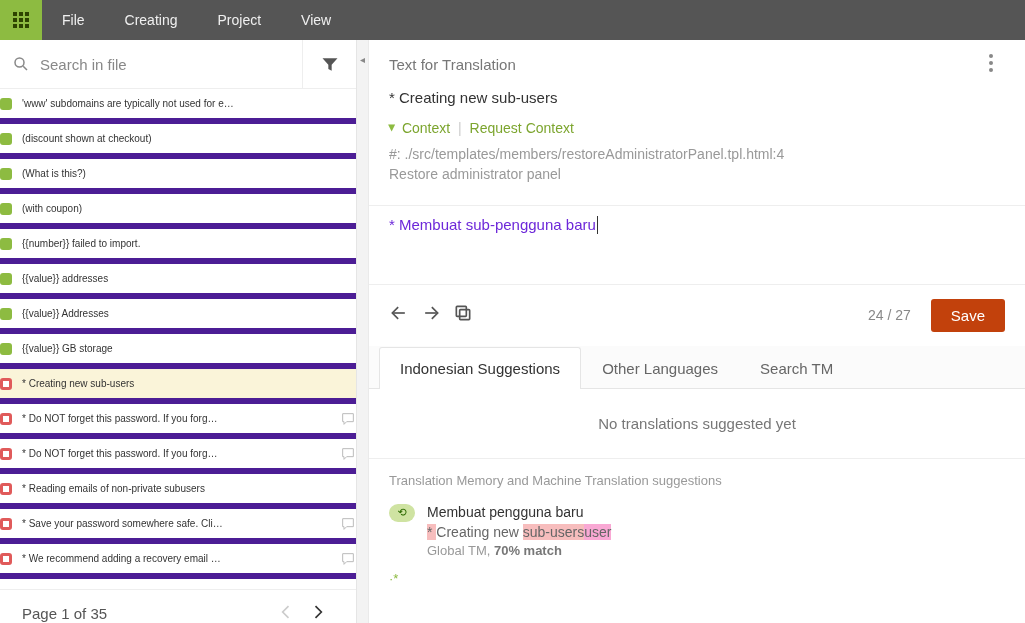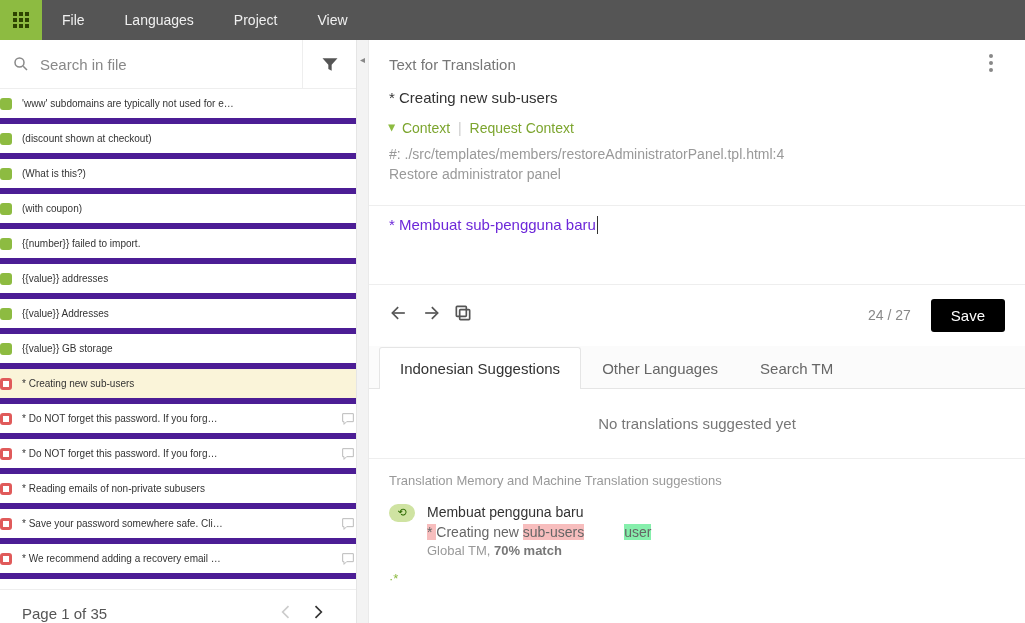--- a/index.html
+++ b/index.html
@@ -91,21 +91,21 @@
   }
   @keyframes blink { 50% { opacity:0; } }
 
   .editor-actions {
     display:flex; align-items:center; padding:14px 20px; gap:12px;
   }
   .editor-actions .icon-btn { cursor:pointer; }
   .editor-actions .spacer { flex:1; }
   .editor-actions .counter { color:#888; font-size:14px; margin-right:8px;}
   .save-btn {
-    background:#000000; color:#fff; border:none; border-radius:3px;
+    background:#c2410c; color:#fff; border:none; border-radius:3px;
     padding:8px 20px; font-size:15px; cursor:pointer;
   }
 
   .sugg-tabs {
     display:flex; padding-left:10px; border-bottom:1px solid #e5e5e5; font-size:15px; color:#666;
     background:#fbfbfb;
   }
   .sugg-tab {
     padding:12px 20px; cursor:pointer; border:1px solid transparent; border-bottom:none;
     position:relative; top:1px;
@@ -121,21 +121,21 @@
   .tm-item { display:flex; padding:4px 20px 10px 20px; font-size:14px; color:#333; }
   .tm-logo {
     width:26px; height:18px; border-radius:9px; background:#cfe3a2;
     display:flex; align-items:center; justify-content:center; margin-right:12px; margin-top:2px;
   }
   .tm-logo span { color:#2d6b00; font-size:11px;}
   .tm-body { flex:1; line-height:1.45; }
   .tm-trans { color:#333; }
   .tm-source { color:#666; }
   .tm-source .del { background:#f7bdbd; }
-  .tm-source .ins { background:#86efac;margin-left:40px; }
+  .tm-source .ins { background:#f9a8d4; }
   .tm-meta { color:#999; font-size:13px; }
   .tm-meta b { color:#777; }
 
   .bottom-edge { padding-left:20px; color:#8dbb41; font-size:13px;}
 
   svg.chev { width:20px; height:20px; fill:none; stroke-width:2; }
   svg.grid9 { width:18px; height:18px; }
   svg.funnel { width:20px; height:20px; }
 </style>
 </head>
@@ -149,21 +149,21 @@
         <rect x="13" y="1" width="4" height="4" fill="#2d4400"></rect>
       <rect x="1" y="7" width="4" height="4" fill="#2d4400"></rect>
         <rect x="7" y="7" width="4" height="4" fill="#2d4400"></rect>
         <rect x="13" y="7" width="4" height="4" fill="#2d4400"></rect>
       <rect x="1" y="13" width="4" height="4" fill="#2d4400"></rect>
         <rect x="7" y="13" width="4" height="4" fill="#2d4400"></rect>
         <rect x="13" y="13" width="4" height="4" fill="#2d4400"></rect>
     </svg>
   </div>
   <div class="menuitem">File</div>
-  <div class="menuitem">Languages</div>
+  <div class="menuitem">Creating</div>
   <div class="menuitem">Project</div>
   <div class="menuitem">View</div>
 </div>
 
 <div class="cols">
 
   <div class="left">
     <div class="searchbar">
       <div class="searchbox">
         <svg width="18" height="18" viewBox="0 0 24 24" fill="none" stroke="#888" stroke-width="2">

